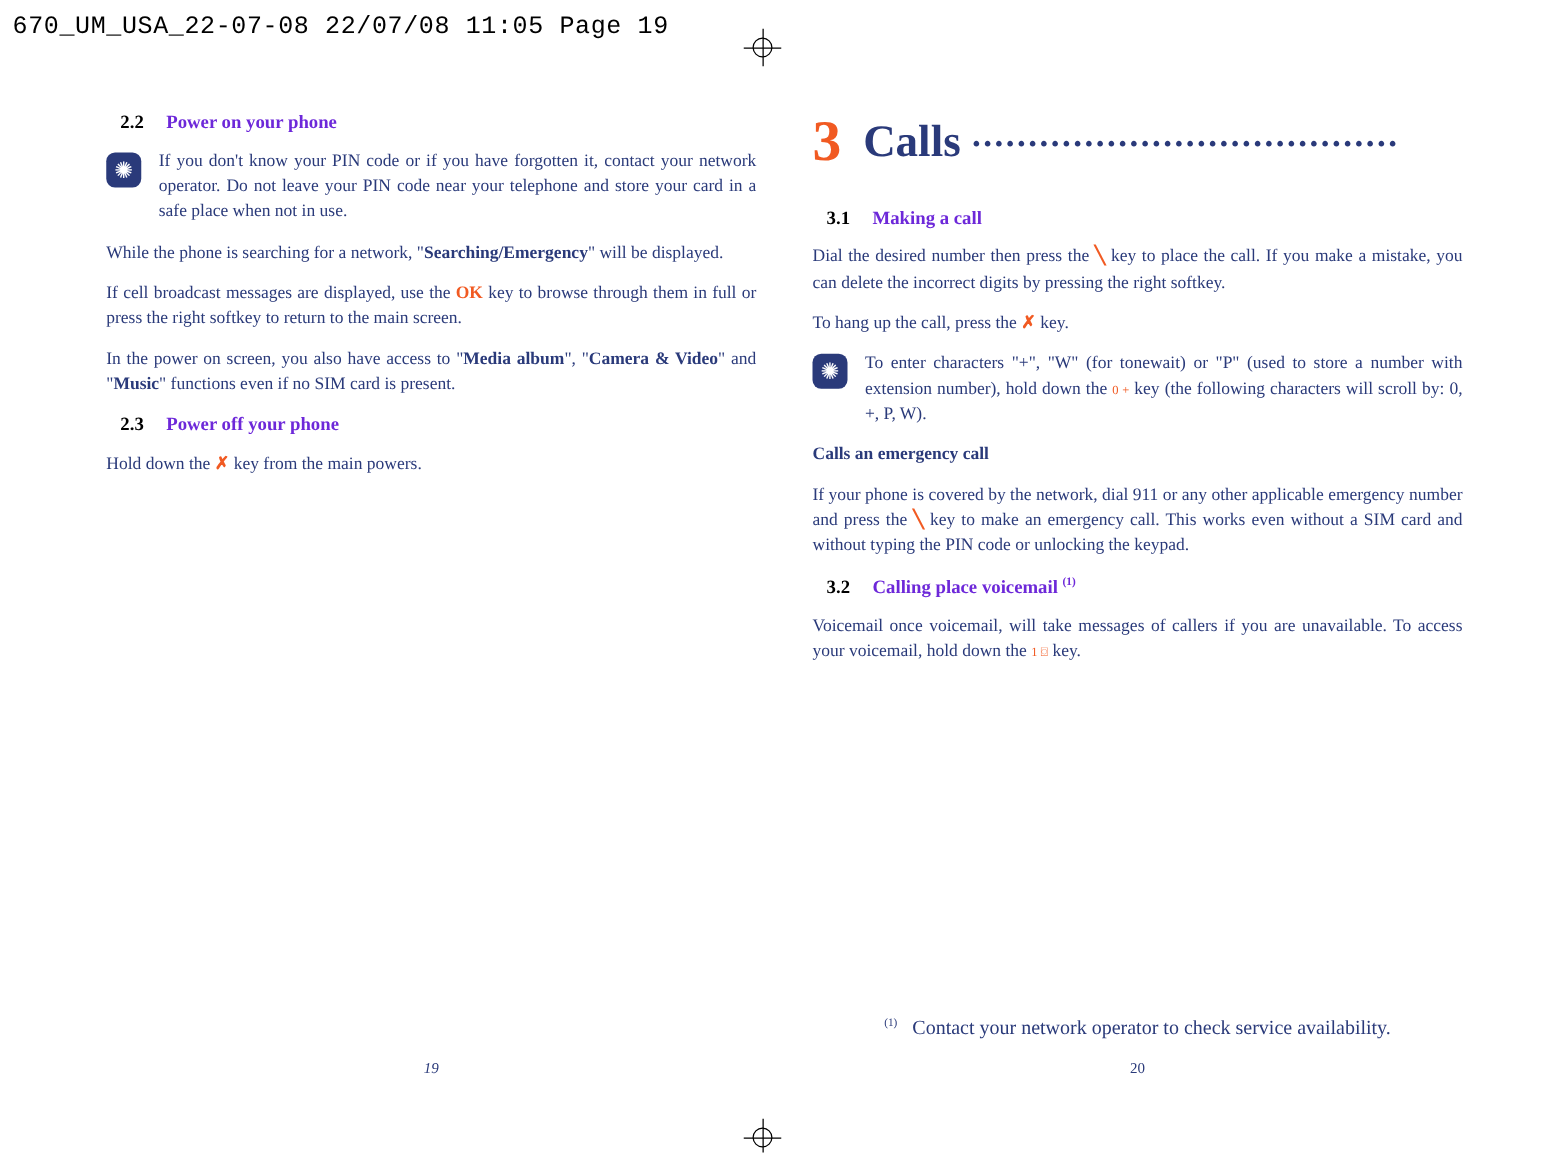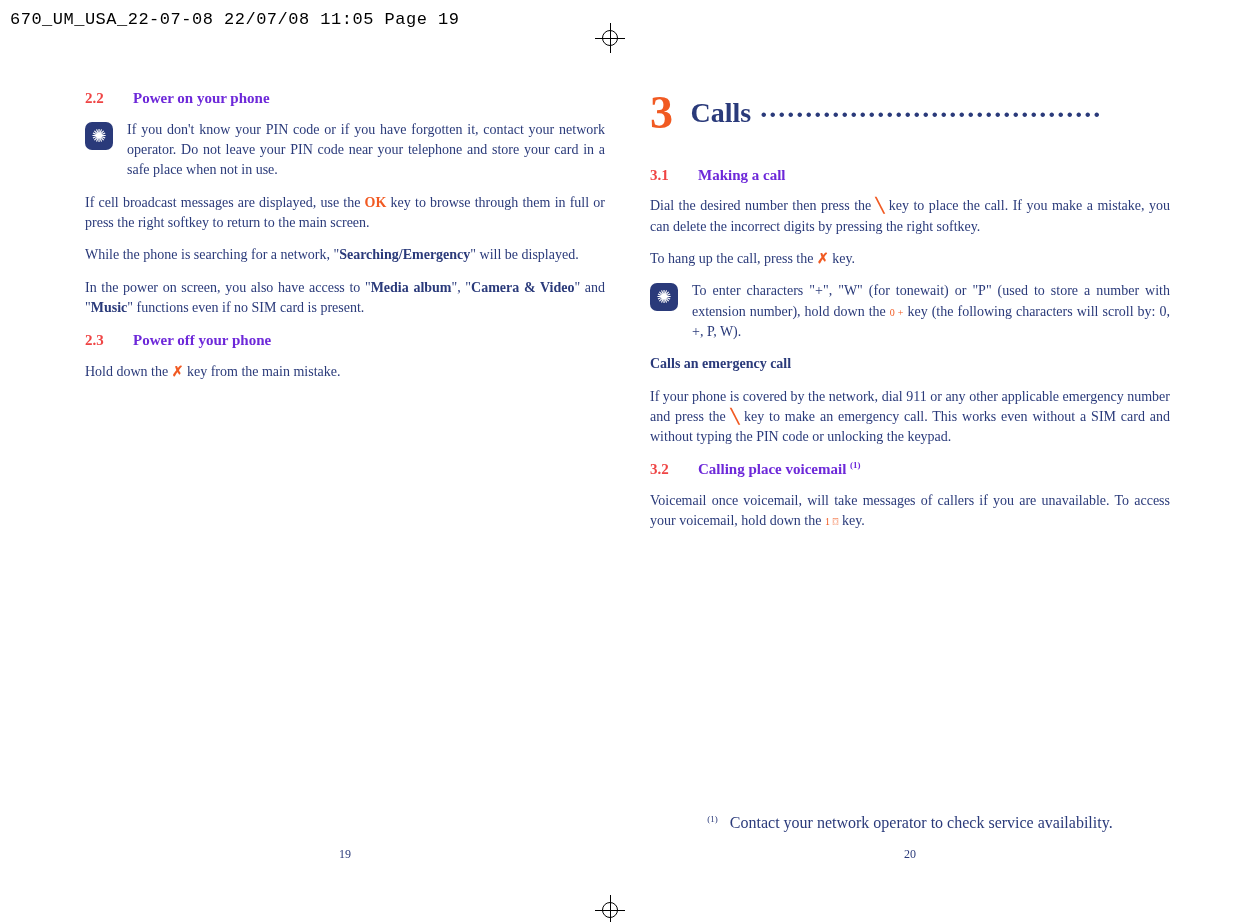--- a/index.html
+++ b/index.html
@@ -9,21 +9,21 @@
     width: 1247px;
     height: 922px;
     position: relative;
     color: #2a3a7a;
   }
   .header-stamp {
     position: absolute;
     top: 10px;
     left: 10px;
     font-family: 'Courier New', monospace;
-    font-size: 17px;
+    font-size: 20px;
     color: #000;
     letter-spacing: 0.5px;
   }
   .cross-top { position:absolute; top:30px; left:610px; }
   .cross-top .circ { width:16px; height:16px; border:1px solid #000; border-radius:50%; position:absolute; left:-8px; top:0; }
   .cross-top .h { width:30px; height:0; border-top:1px solid #000; position:absolute; top:8px; left:-15px; }
   .cross-top .v { width:0; height:30px; border-left:1px solid #000; position:absolute; top:-7px; left:0; }
   .cross-bot { position:absolute; bottom:20px; left:610px; }
   .cross-bot .circ { width:16px; height:16px; border:1px solid #000; border-radius:50%; position:absolute; left:-8px; top:0; }
   .cross-bot .h { width:30px; height:0; border-top:1px solid #000; position:absolute; top:8px; left:-15px; }
@@ -31,43 +31,43 @@
   .page {
     position: absolute;
     top: 80px;
     width: 520px;
     font-size: 14px;
     line-height: 1.45;
   }
   .page.left { left: 85px; }
   .page.right { left: 650px; }
   .h2 { font-size: 15px; font-weight: bold; margin-bottom: 10px; margin-top: 8px; }
-  .h2 .num { color: #ef4444; margin-right: 18px; display:inline-block; min-width:30px;}
+  .h2 .num { color: #000000; margin-right: 18px; display:inline-block; min-width:30px;text-align:right;}
   .h2 .txt { color: #6d28d9; }
   .ch-num { color:#f15a22; font-size:46px; font-weight:bold; display:inline-block; vertical-align:middle;}
-  .ch-title { color:#2a3a7a; font-size:28px; font-weight:bold; display:inline-block; vertical-align:middle; margin-left:14px;}
+  .ch-title { color:#2a3a7a; font-size:36px; font-weight:bold; display:inline-block; vertical-align:middle; margin-left:14px;}
   .ch-dots { color:#2a3a7a; font-size:28px; font-weight:bold; letter-spacing:2px; }
   .para { margin-bottom: 12px; text-align: justify; }
   .tip { display:flex; gap:14px; margin-bottom:12px; align-items:flex-start; }
   .tip-icon {
     flex-shrink:0;
     width:28px; height:28px;
     background:#2a3a7a;
     border-radius:7px;
     color:#fff;
     display:flex; align-items:center; justify-content:center;
     font-size:18px;
     margin-top:2px;
   }
   .tip-body { flex:1; text-align:justify; }
   .key-plain { color:#f15a22; font-weight:bold; white-space:nowrap; }
   .key-box { color:#f15a22; font-size:10px; white-space:nowrap; }
   .bold { font-weight:bold; }
   .pagenum { position:absolute; bottom:60px; width:520px; text-align:center; font-size:12px; color:#2a3a7a;}
-  .pagenum.left{ left:85px;} .pagenum.right{left:650px;}
+  .pagenum.left{ left:85px;font-style:italic;} .pagenum.right{left:650px;}
   sup{font-size:9px;vertical-align:super;}
   .foot-block { position:absolute; bottom:90px; width:520px;text-align:center;}
   .foot-block.right{left:650px;}
 </style>
 </head>
 <body>
 
 <div class="header-stamp">670_UM_USA_22-07-08  22/07/08  11:05  Page 19</div>
 
 <div class="cross-top">
@@ -86,36 +86,36 @@
   <div class="h2">
     <span class="num">2.2</span><span class="txt">Power on your phone</span>
   </div>
 
   <div class="tip">
     <div class="tip-icon">✺</div>
     <div class="tip-body">If you don't know your PIN code or if you have forgotten it, contact your network operator. Do not leave your PIN code near your telephone and store your card in a safe place when not in use.</div>
   </div>
 
   <p class="para">
-    <span>If cell broadcast messages are displayed, use the </span><span class="key-plain">OK</span><span> key to browse through them in full or press the right softkey to return to the main screen.</span>
+    <span>While the phone is searching for a network, "</span><span class="bold">Searching/Emergency</span><span>" will be displayed.</span>
   </p>
 
   <p class="para">
-    <span>While the phone is searching for a network, "</span><span class="bold">Searching/Emergency</span><span>" will be displayed.</span>
+    <span>If cell broadcast messages are displayed, use the </span><span class="key-plain">OK</span><span> key to browse through them in full or press the right softkey to return to the main screen.</span>
   </p>
 
   <p class="para">
     <span>In the power on screen, you also have access to "</span><span class="bold">Media album</span><span>", "</span><span class="bold">Camera &amp; Video</span><span>" and "</span><span class="bold">Music</span><span>" functions even if no SIM card is present.</span>
   </p>
 
   <div class="h2">
     <span class="num">2.3</span><span class="txt">Power off your phone</span>
   </div>
   <p class="para">
-    <span>Hold down the </span><span class="key-plain">✗</span><span> key from the main mistake.</span>
+    <span>Hold down the </span><span class="key-plain">✗</span><span> key from the main powers.</span>
   </p>
 </div>
 
 <div class="page right">
   <div style="margin-bottom:18px; white-space:nowrap; overflow:hidden;">
     <span class="ch-num">3</span>
     <span class="ch-title">Calls</span><span class="ch-dots">  ......................................</span>
   </div>
 
   <div class="h2">

